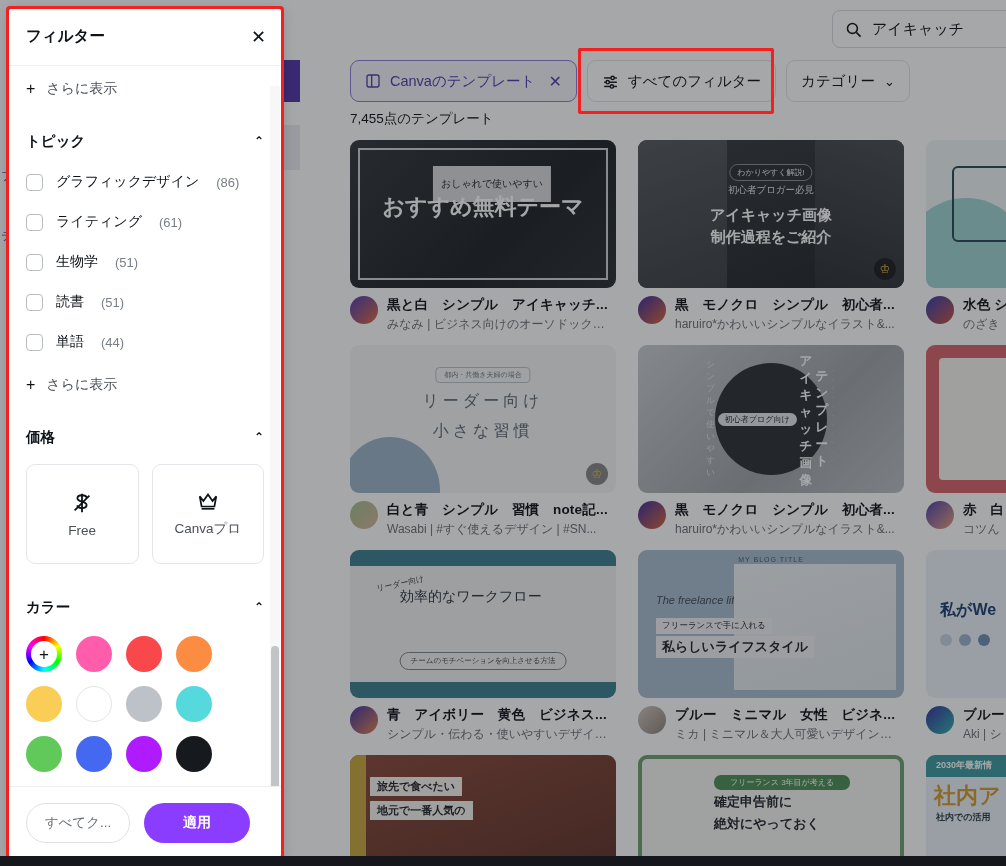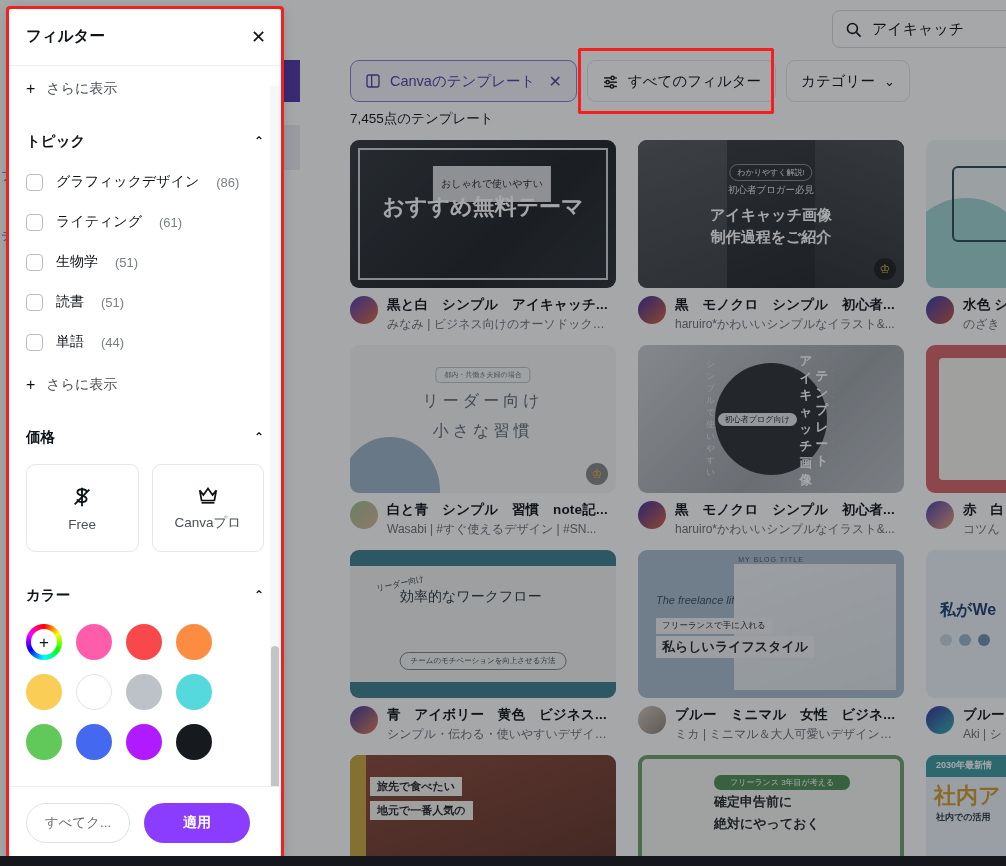--- a/index.html
+++ b/index.html
@@ -183,21 +183,21 @@
   }
   .chev { font-size: 12px; color: #0e1318; }
 
   .check-row { display: flex; align-items: center; gap: 13px; height: 40px; cursor: pointer; }
   .cbox { width: 17px; height: 17px; border: 1.5px solid #b9bcc0; border-radius: 4px; flex:0 0 17px; }
   .clabel { font-size: 14px; color: #0e1318; }
   .ccount { font-size: 13px; color: #797f85; margin-left: 4px; }
 
   .price-row { display: flex; gap: 13px; margin-top: 6px; }
   .price-card {
-    width: 113px; height: 88px; border: 1px solid #e4e6e9; border-radius: 9px;
+    width: 113px; height: 100px; border: 1px solid #e4e6e9; border-radius: 9px;
     display: flex; flex-direction: column; align-items: center; justify-content: center; gap: 8px;
   }
   .price-label { font-size: 13.5px; color: #4a5056; }
 
   .swatch-grid { display: flex; flex-wrap: wrap; gap: 14px; margin-top: 8px; width: 224px; }
   .sw { width: 36px; height: 36px; border-radius: 50%; cursor: pointer; }
   .sw-wheel {
     background: conic-gradient(#ff0000,#ffff00,#00ff00,#00ffff,#0000ff,#ff00ff,#ff0000);
     display:flex; align-items:center; justify-content:center; position:relative;
   }

